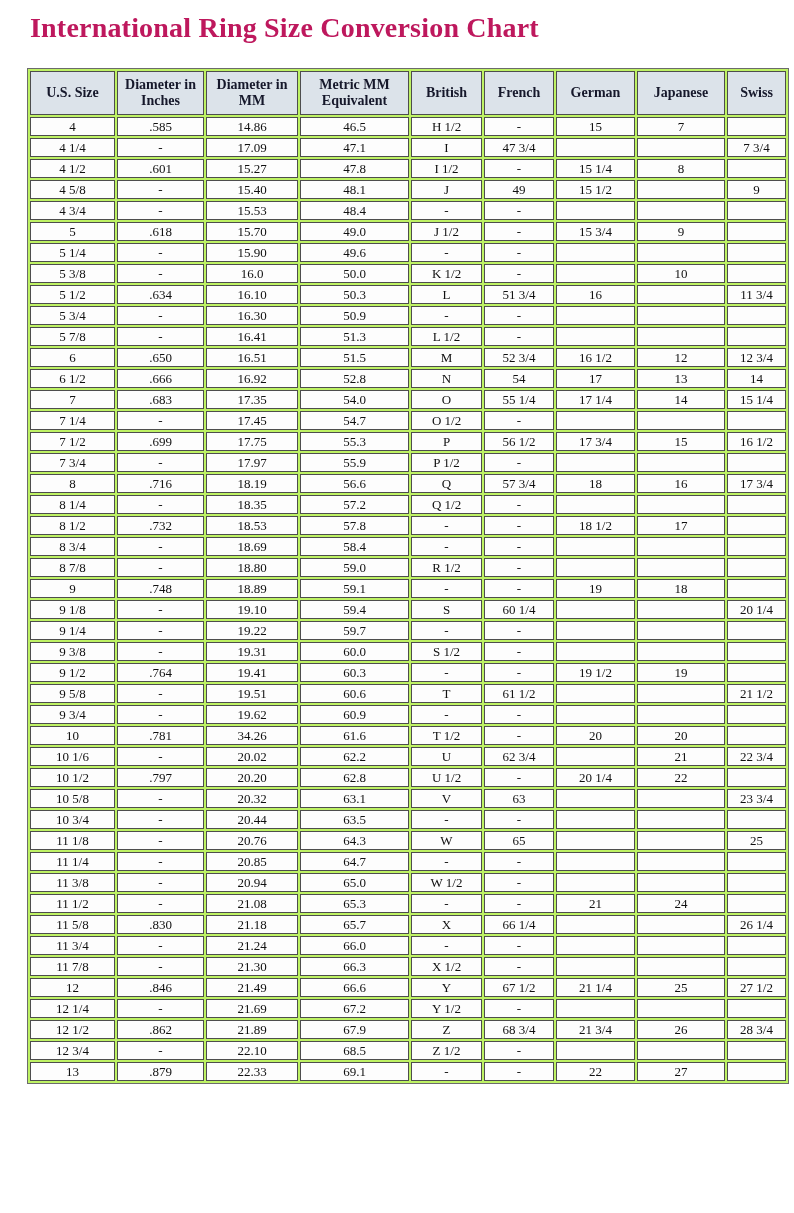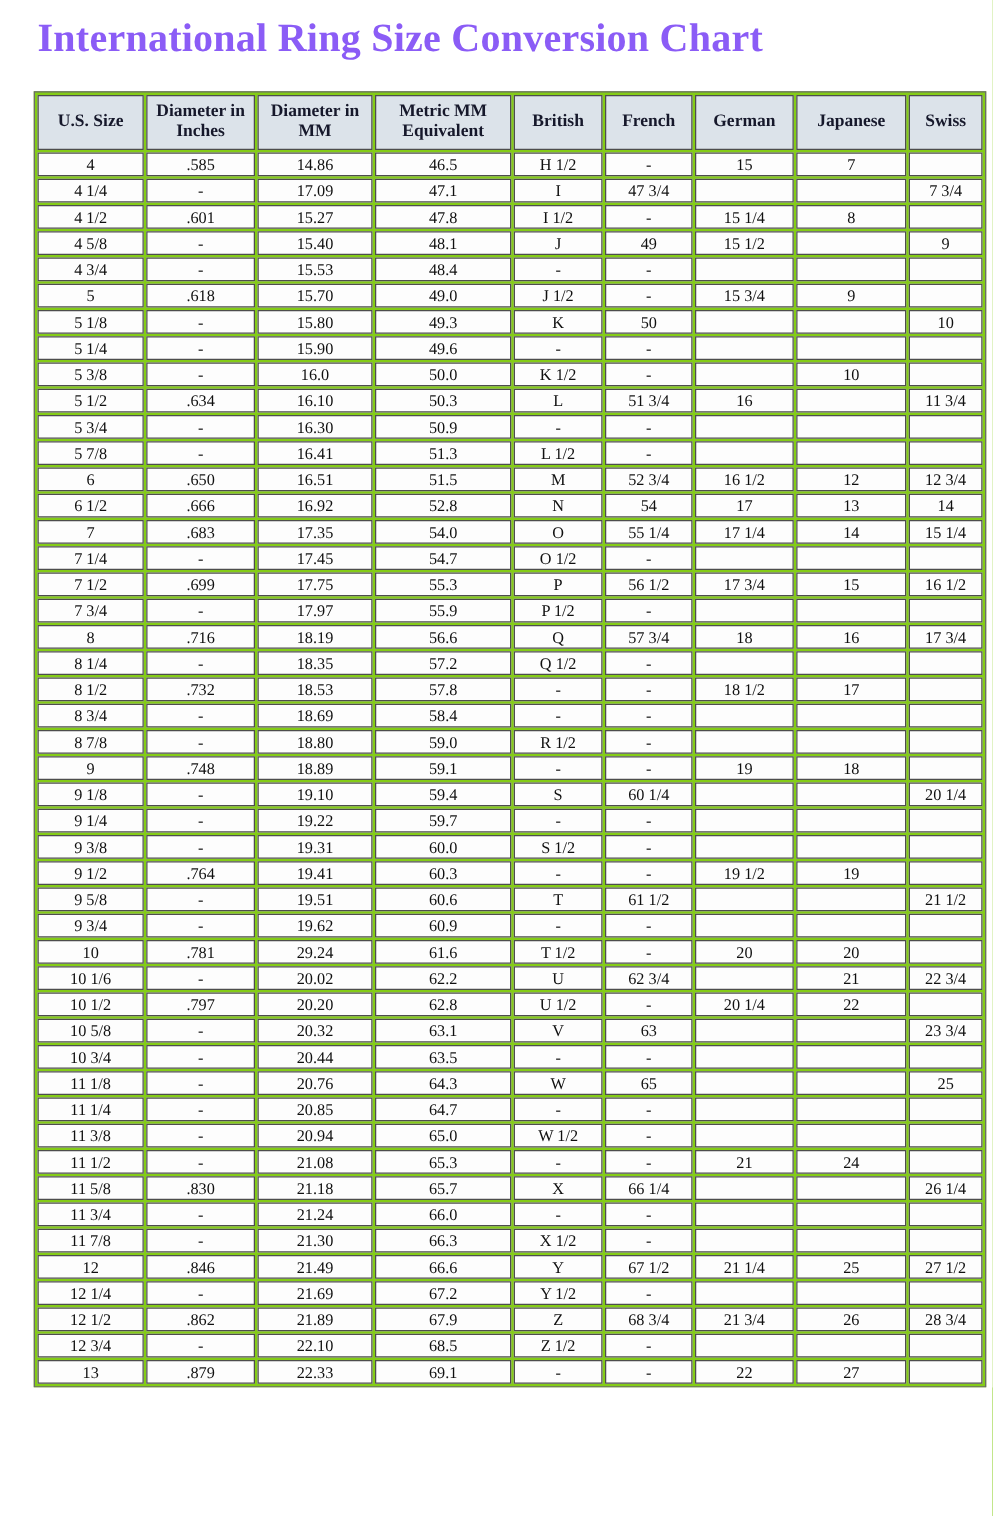--- a/index.html
+++ b/index.html
@@ -7,36 +7,36 @@
     padding: 0;
     background: #ffffff;
     width: 794px;
   }
   body {
     font-family: "Liberation Serif", "DejaVu Serif", serif;
     color: #141414;
     padding-top: 12px;
   }
   .page-title {
-    font-size: 32px;
+    font-size: 28px;
     font-weight: bold;
-    color: #8b5cf6;
+    color: #be185d;
     margin: 0 0 0 30px;
     letter-spacing: 0.2px;
     font-family: "Liberation Serif", "DejaVu Serif", serif;
   }
   .table-wrap {
     margin: 24px 0 0 27px;
   }
   table.ring-table {
     border-collapse: separate;
     border-spacing: 2px;
     table-layout: fixed;
     width: 740px;
-    background: #84cc16;
+    background: #bef264;
     border: 1px solid #6b6b6b;
   }
   table.ring-table th {
     background: #dce3ea;
     border: 1px solid #4d4d4d;
     font-size: 14px;
     font-weight: bold;
     color: #16182b;
     height: 40px;
     padding: 1px 3px;
@@ -160,31 +160,20 @@
           <td>.618</td>
           <td>15.70</td>
           <td>49.0</td>
           <td>J 1/2</td>
           <td>-</td>
           <td>15 3/4</td>
           <td>9</td>
           <td></td>
         </tr>
         <tr>
-          <td>5 1/8</td>
-          <td>-</td>
-          <td>15.80</td>
-          <td>49.3</td>
-          <td>K</td>
-          <td>50</td>
-          <td></td>
-          <td></td>
-          <td>10</td>
-        </tr>
-        <tr>
           <td>5 1/4</td>
           <td>-</td>
           <td>15.90</td>
           <td>49.6</td>
           <td>-</td>
           <td>-</td>
           <td></td>
           <td></td>
           <td></td>
         </tr>
@@ -426,21 +415,21 @@
           <td>60.9</td>
           <td>-</td>
           <td>-</td>
           <td></td>
           <td></td>
           <td></td>
         </tr>
         <tr>
           <td>10</td>
           <td>.781</td>
-          <td>29.24</td>
+          <td>34.26</td>
           <td>61.6</td>
           <td>T 1/2</td>
           <td>-</td>
           <td>20</td>
           <td>20</td>
           <td></td>
         </tr>
         <tr>
           <td>10 1/6</td>
           <td>-</td>

